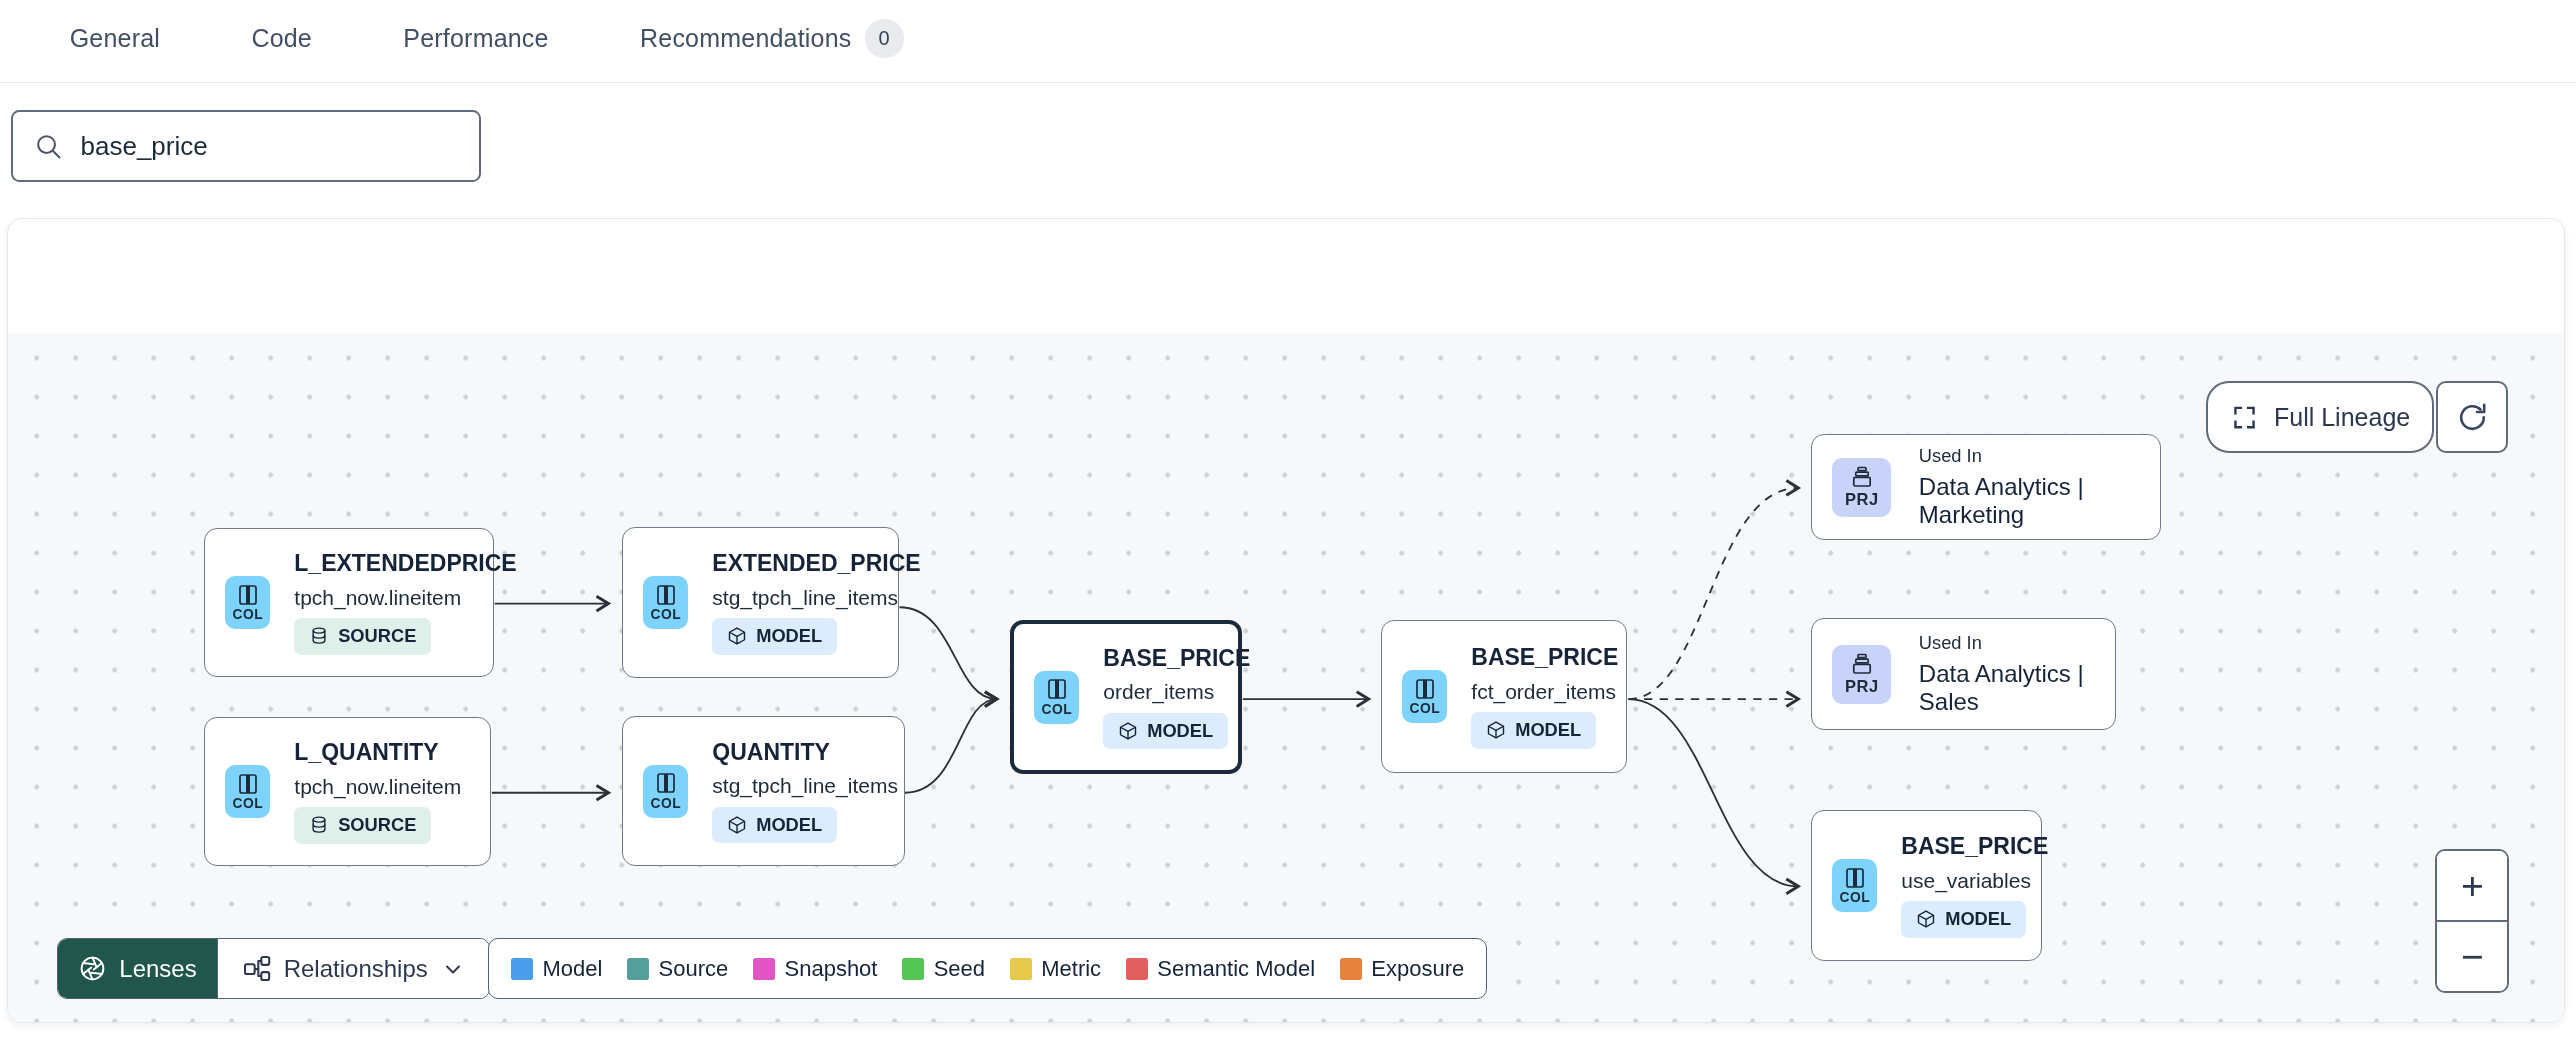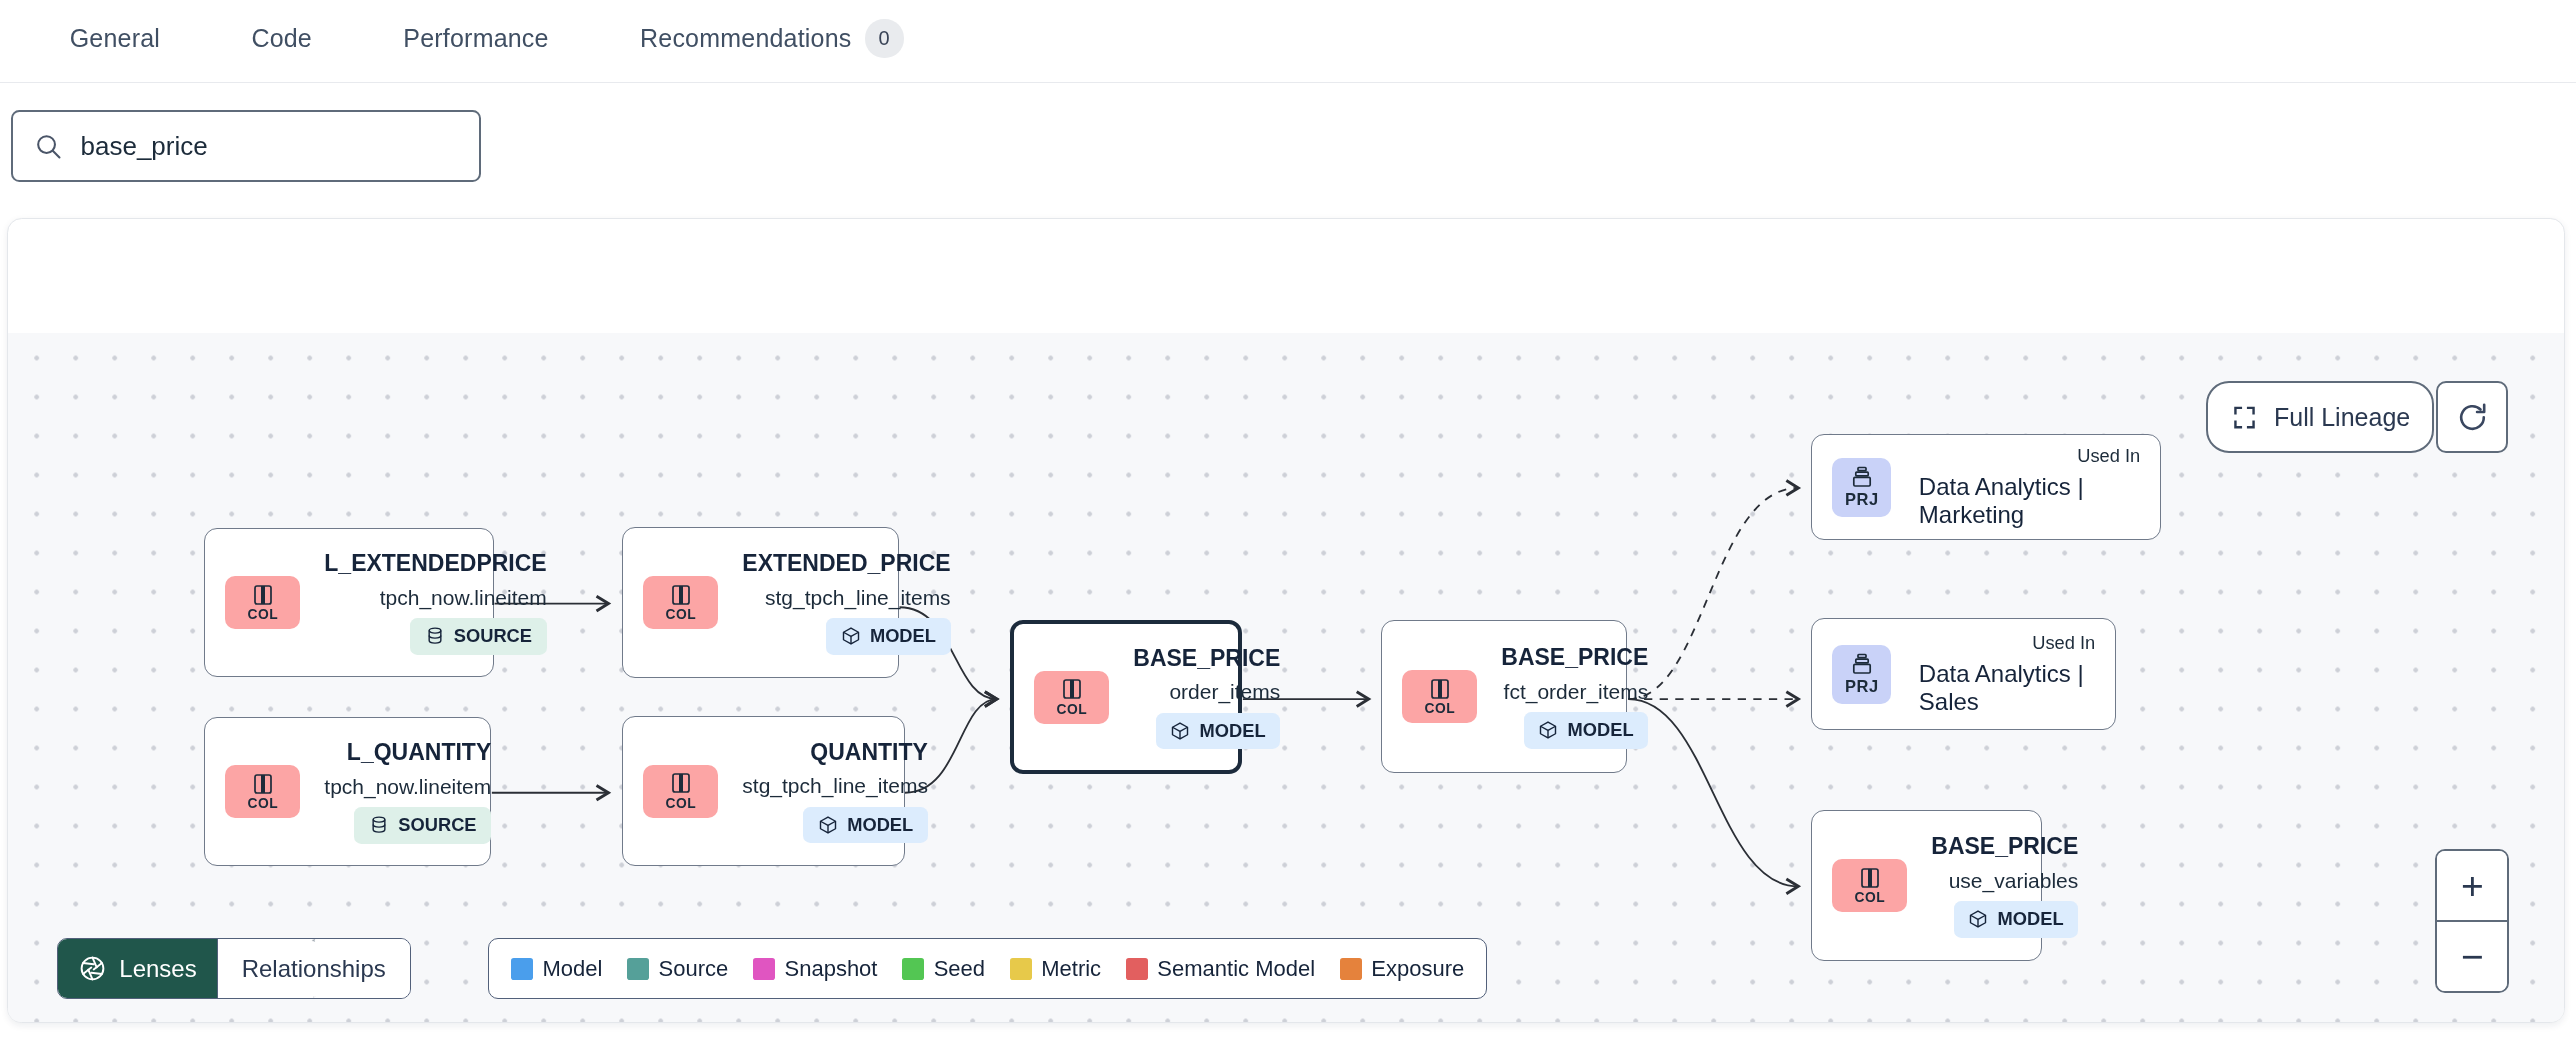--- a/index.html
+++ b/index.html
@@ -41,27 +41,27 @@
     background-color:#f7f8fa;
     background-image: radial-gradient(circle, #cdd0d7 2px, transparent 2.6px);
     background-size: 39px 39px; background-position: 9.2px 5.5px;
     border-radius: 0 0 13px 13px; overflow:hidden; }
   svg.edges { position:absolute; inset:0; width:100%; height:100%; }
 
   
   .node { position:absolute; background:#fff; border:1.8px solid #707a8a; border-radius:13px;
     display:flex; align-items:center; padding:0 20px 0 20px; gap:24px; }
   .node.selected { border:4.1px solid #1c2b3c; }
-  .chip { width:75px; height:53px; border-radius:10px; background:#fca5a5;
+  .chip { width:45px; height:53px; border-radius:10px; background:#7dd3fc;
     display:flex; flex-direction:column; align-items:center; justify-content:center;
     gap:0.9px; color:#1c2b3a; flex:none; }
   .chip.prj { background:#c9d2f8; width:59px; height:59px; }
   .chip .chip-label { font-size:13.8px; font-weight:bold; letter-spacing:0.5px; }
   .chip.prj .chip-label { font-size:16.5px; }
-  .node-body { display:flex; flex-direction:column; align-items:flex-end; gap:8.3px; }
+  .node-body { display:flex; flex-direction:column; align-items:flex-start; gap:8.3px; }
   .node-title { font-size:23px; font-weight:bold; color:#16243a; }
   .node-sub { font-size:21px; color:#1c2b3a; }
   .node-badge { display:flex; align-items:center; gap:9.2px; border-radius:7.3px;
     padding:7.3px 14.7px; font-size:18.3px; font-weight:bold; color:#16243a; }
   .exposure-kicker { font-size:18.3px; color:#1c2b3a; }
   .exposure-title { font-size:24px; color:#16243a; }
 
   
   .full-lineage-btn { position:absolute; display:flex; align-items:center; gap:14.7px;
     background:#fff; border:2.3px solid #5f6b7a; border-radius:10px; height:72px;
@@ -75,21 +75,21 @@
   .zoom-ctrl button { flex:1; border:none; background:#fff; font-size:39px; color:#2a3850;
     cursor:pointer; font-family:"Liberation Sans",sans-serif; line-height:1; }
   .zoom-ctrl .divider { height:2.3px; background:#5f6b7a; }
 
   
   .lens-group { position:absolute; display:flex; height:61px; border-radius:10px;
     overflow:hidden; border:1.8px solid #52607a; }
   .lenses-btn { display:flex; align-items:center; gap:12px; padding:16px 20px;
     color:#fff; font-size:24px; border:none; cursor:pointer; }
   .rel-btn { display:flex; align-items:center; gap:13px; padding:0 24px; background:#fff;
-    font-size:24px; color:#2a3850; border:none; border-left:1.8px solid #52607a; cursor:pointer;flex-direction:column; }
+    font-size:24px; color:#2a3850; border:none; border-left:1.8px solid #52607a; cursor:pointer; }
   .legend-box { position:absolute; height:61px; background:#fff; border:1.8px solid #52607a;
     border-radius:10px; display:flex; align-items:center; gap:25px; padding:0 22px; }
   .legend-item { display:flex; align-items:center; gap:9.2px; font-size:22px; color:#16243a; }
   .legend-swatch { width:22px; height:22px; border-radius:2.8px; flex:none; }
 
   svg.ic { display:block; }
 </style>
 </head>
 <body>
 

